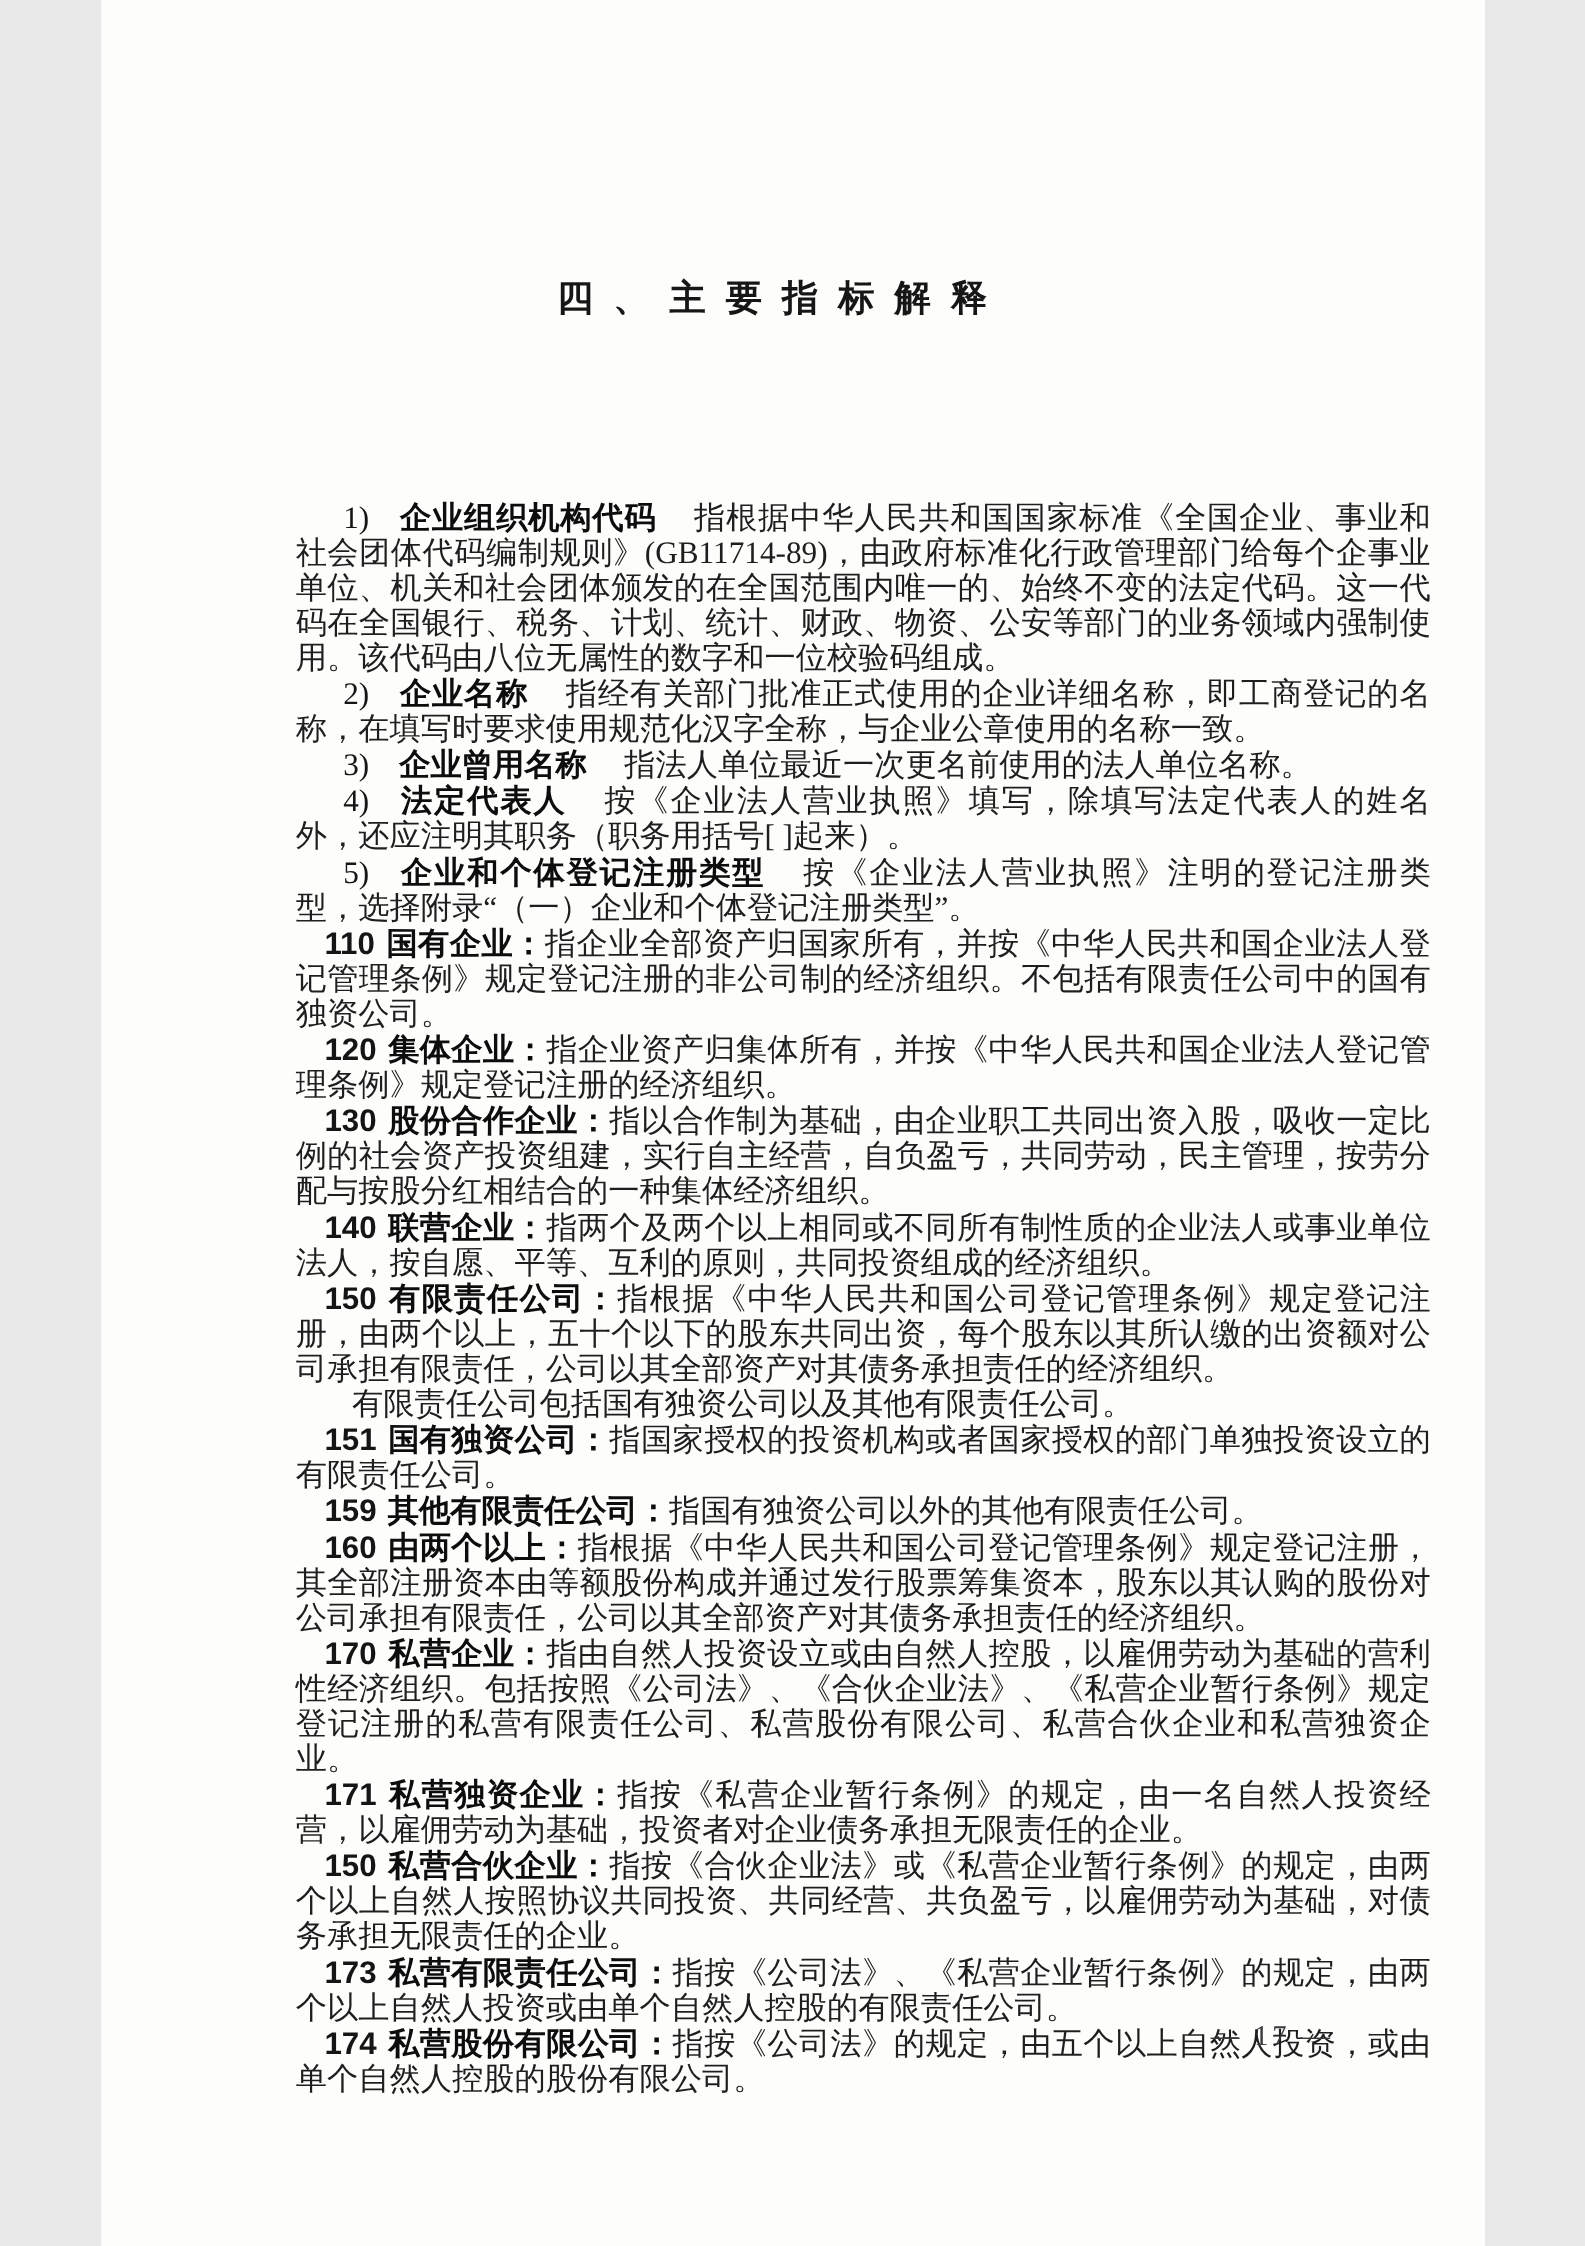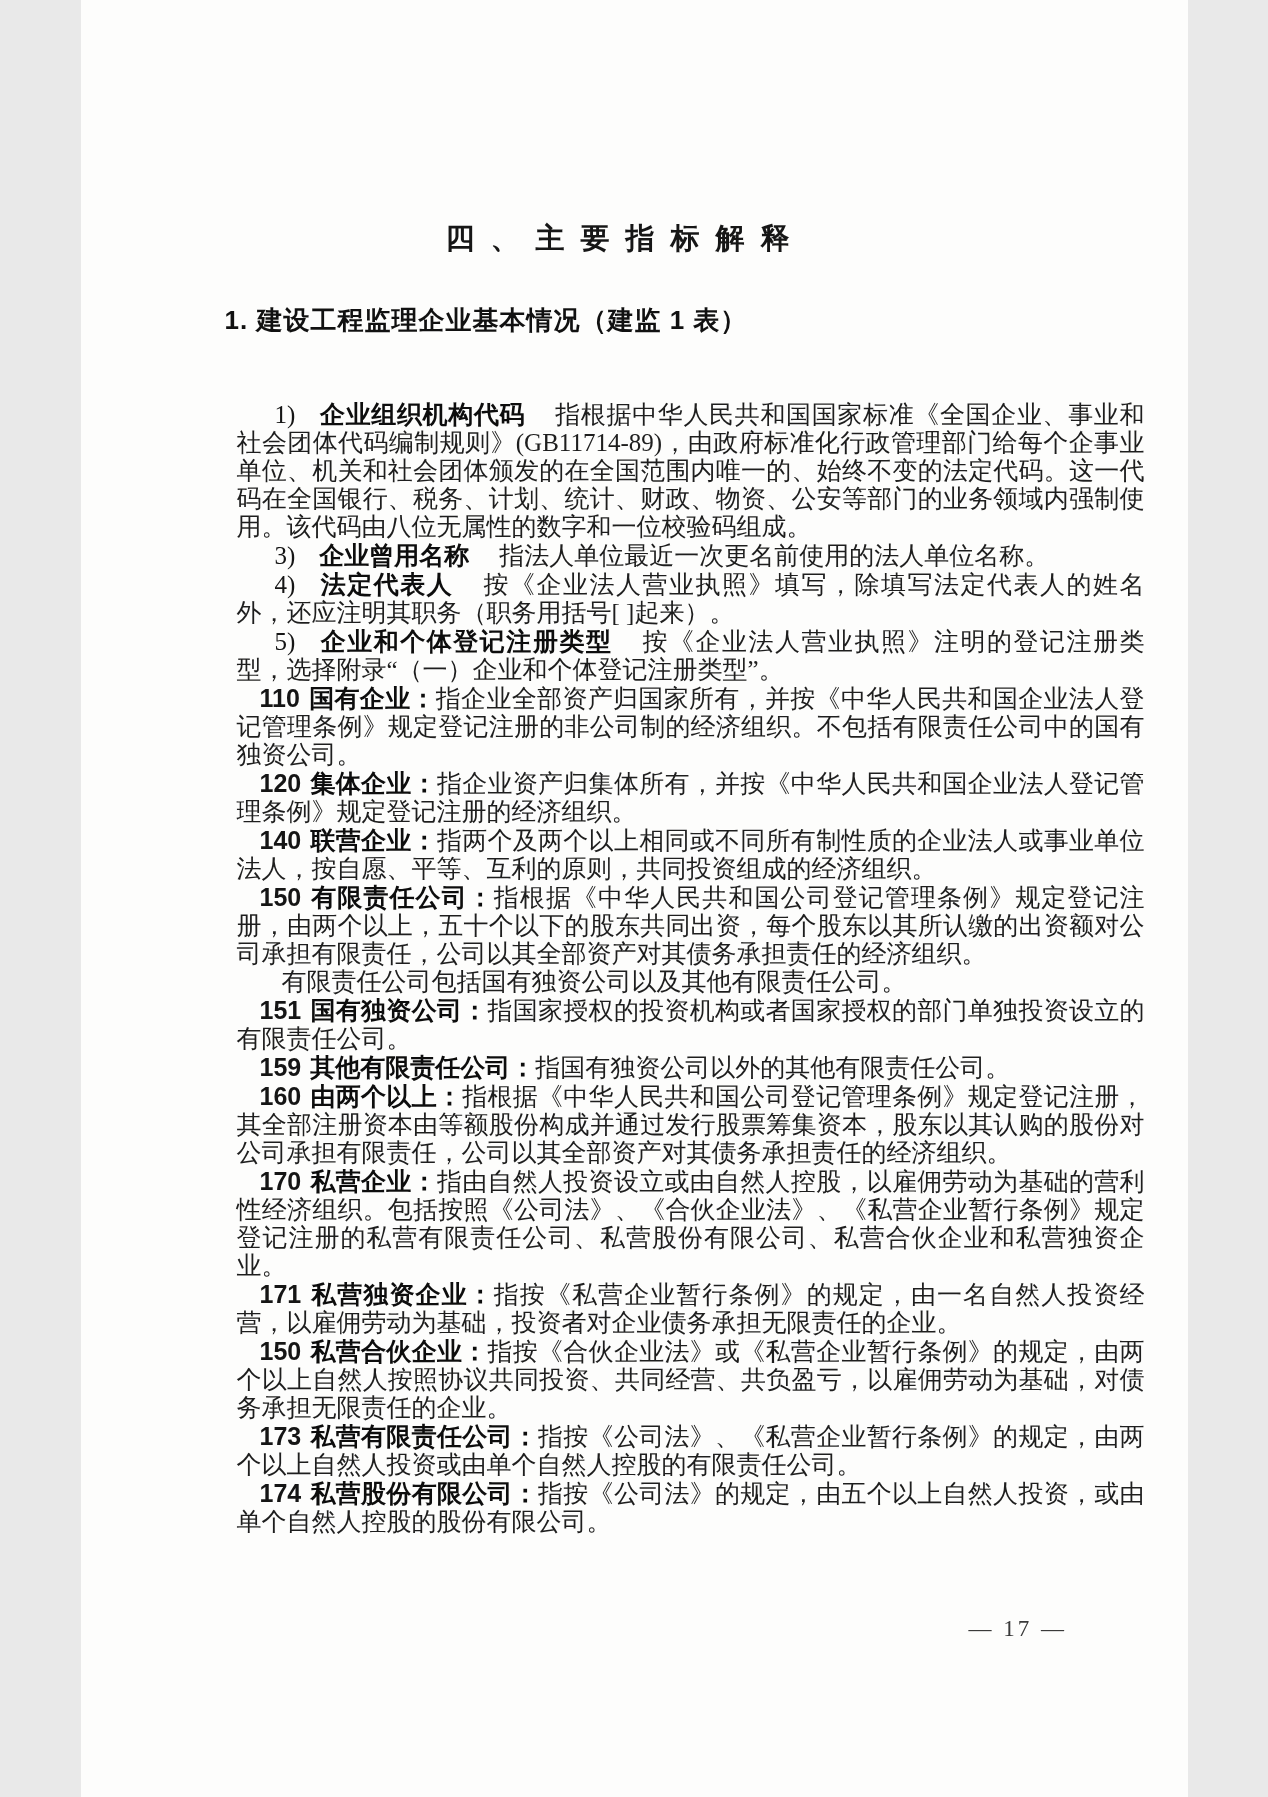--- a/index.html
+++ b/index.html
@@ -68,28 +68,29 @@
     left:1237px; top:150px; width:4px; height:130px;
     background:rgba(90,90,90,0.22);
     border-radius:2px;
   }
 </style>
 </head>
 <body>
 
 <div class="page">
   <div class="doc-title">四、主要指标解释</div>
-  <div class="section-heading">1. 建设工程监理企业基本情况（建监 1 表）</div>
   <div class="body-text">
       <p class="para numbered"><span class="num">1)</span><span class="label">企业组织机构代码</span><span class="txt">指根据中华人民共和国国家标准《全国企业、事业和社会团体代码编制规则》(GB11714-89)，由政府标准化行政管理部门给每个企事业单位、机关和社会团体颁发的在全国范围内唯一的、始终不变的法定代码。这一代码在全国银行、税务、计划、统计、财政、物资、公安等部门的业务领域内强制使用。该代码由八位无属性的数字和一位校验码组成。</span></p>
+      <p class="para numbered"><span class="num">2)</span><span class="label">企业名称</span><span class="txt">指经有关部门批准正式使用的企业详细名称，即工商登记的名称，在填写时要求使用规范化汉字全称，与企业公章使用的名称一致。</span></p>
       <p class="para numbered"><span class="num">3)</span><span class="label">企业曾用名称</span><span class="txt">指法人单位最近一次更名前使用的法人单位名称。</span></p>
       <p class="para numbered"><span class="num">4)</span><span class="label">法定代表人</span><span class="txt">按《企业法人营业执照》填写，除填写法定代表人的姓名外，还应注明其职务（职务用括号[ ]起来）。</span></p>
       <p class="para numbered"><span class="num">5)</span><span class="label">企业和个体登记注册类型</span><span class="txt">按《企业法人营业执照》注明的登记注册类型，选择附录“（一）企业和个体登记注册类型”。</span></p>
       <p class="para code"><span class="num">110</span><span class="label">国有企业：</span><span class="txt">指企业全部资产归国家所有，并按《中华人民共和国企业法人登记管理条例》规定登记注册的非公司制的经济组织。不包括有限责任公司中的国有独资公司。</span></p>
       <p class="para code"><span class="num">120</span><span class="label">集体企业：</span><span class="txt">指企业资产归集体所有，并按《中华人民共和国企业法人登记管理条例》规定登记注册的经济组织。</span></p>
+      <p class="para code"><span class="num">130</span><span class="label">股份合作企业：</span><span class="txt">指以合作制为基础，由企业职工共同出资入股，吸收一定比例的社会资产投资组建，实行自主经营，自负盈亏，共同劳动，民主管理，按劳分配与按股分红相结合的一种集体经济组织。</span></p>
       <p class="para code"><span class="num">140</span><span class="label">联营企业：</span><span class="txt">指两个及两个以上相同或不同所有制性质的企业法人或事业单位法人，按自愿、平等、互利的原则，共同投资组成的经济组织。</span></p>
       <p class="para code"><span class="num">150</span><span class="label">有限责任公司：</span><span class="txt">指根据《中华人民共和国公司登记管理条例》规定登记注册，由两个以上，五十个以下的股东共同出资，每个股东以其所认缴的出资额对公司承担有限责任，公司以其全部资产对其债务承担责任的经济组织。</span></p>
       <p class="para plain"><span class="txt">有限责任公司包括国有独资公司以及其他有限责任公司。</span></p>
       <p class="para code"><span class="num">151</span><span class="label">国有独资公司：</span><span class="txt">指国家授权的投资机构或者国家授权的部门单独投资设立的有限责任公司。</span></p>
       <p class="para code"><span class="num">159</span><span class="label">其他有限责任公司：</span><span class="txt">指国有独资公司以外的其他有限责任公司。</span></p>
       <p class="para code"><span class="num">160</span><span class="label">由两个以上：</span><span class="txt">指根据《中华人民共和国公司登记管理条例》规定登记注册，其全部注册资本由等额股份构成并通过发行股票筹集资本，股东以其认购的股份对公司承担有限责任，公司以其全部资产对其债务承担责任的经济组织。</span></p>
       <p class="para code"><span class="num">170</span><span class="label">私营企业：</span><span class="txt">指由自然人投资设立或由自然人控股，以雇佣劳动为基础的营利性经济组织。包括按照《公司法》、《合伙企业法》、《私营企业暂行条例》规定登记注册的私营有限责任公司、私营股份有限公司、私营合伙企业和私营独资企业。</span></p>
       <p class="para code"><span class="num">171</span><span class="label">私营独资企业：</span><span class="txt">指按《私营企业暂行条例》的规定，由一名自然人投资经营，以雇佣劳动为基础，投资者对企业债务承担无限责任的企业。</span></p>
       <p class="para code"><span class="num">150</span><span class="label">私营合伙企业：</span><span class="txt">指按《合伙企业法》或《私营企业暂行条例》的规定，由两个以上自然人按照协议共同投资、共同经营、共负盈亏，以雇佣劳动为基础，对债务承担无限责任的企业。</span></p>
       <p class="para code"><span class="num">173</span><span class="label">私营有限责任公司：</span><span class="txt">指按《公司法》、《私营企业暂行条例》的规定，由两个以上自然人投资或由单个自然人控股的有限责任公司。</span></p>

